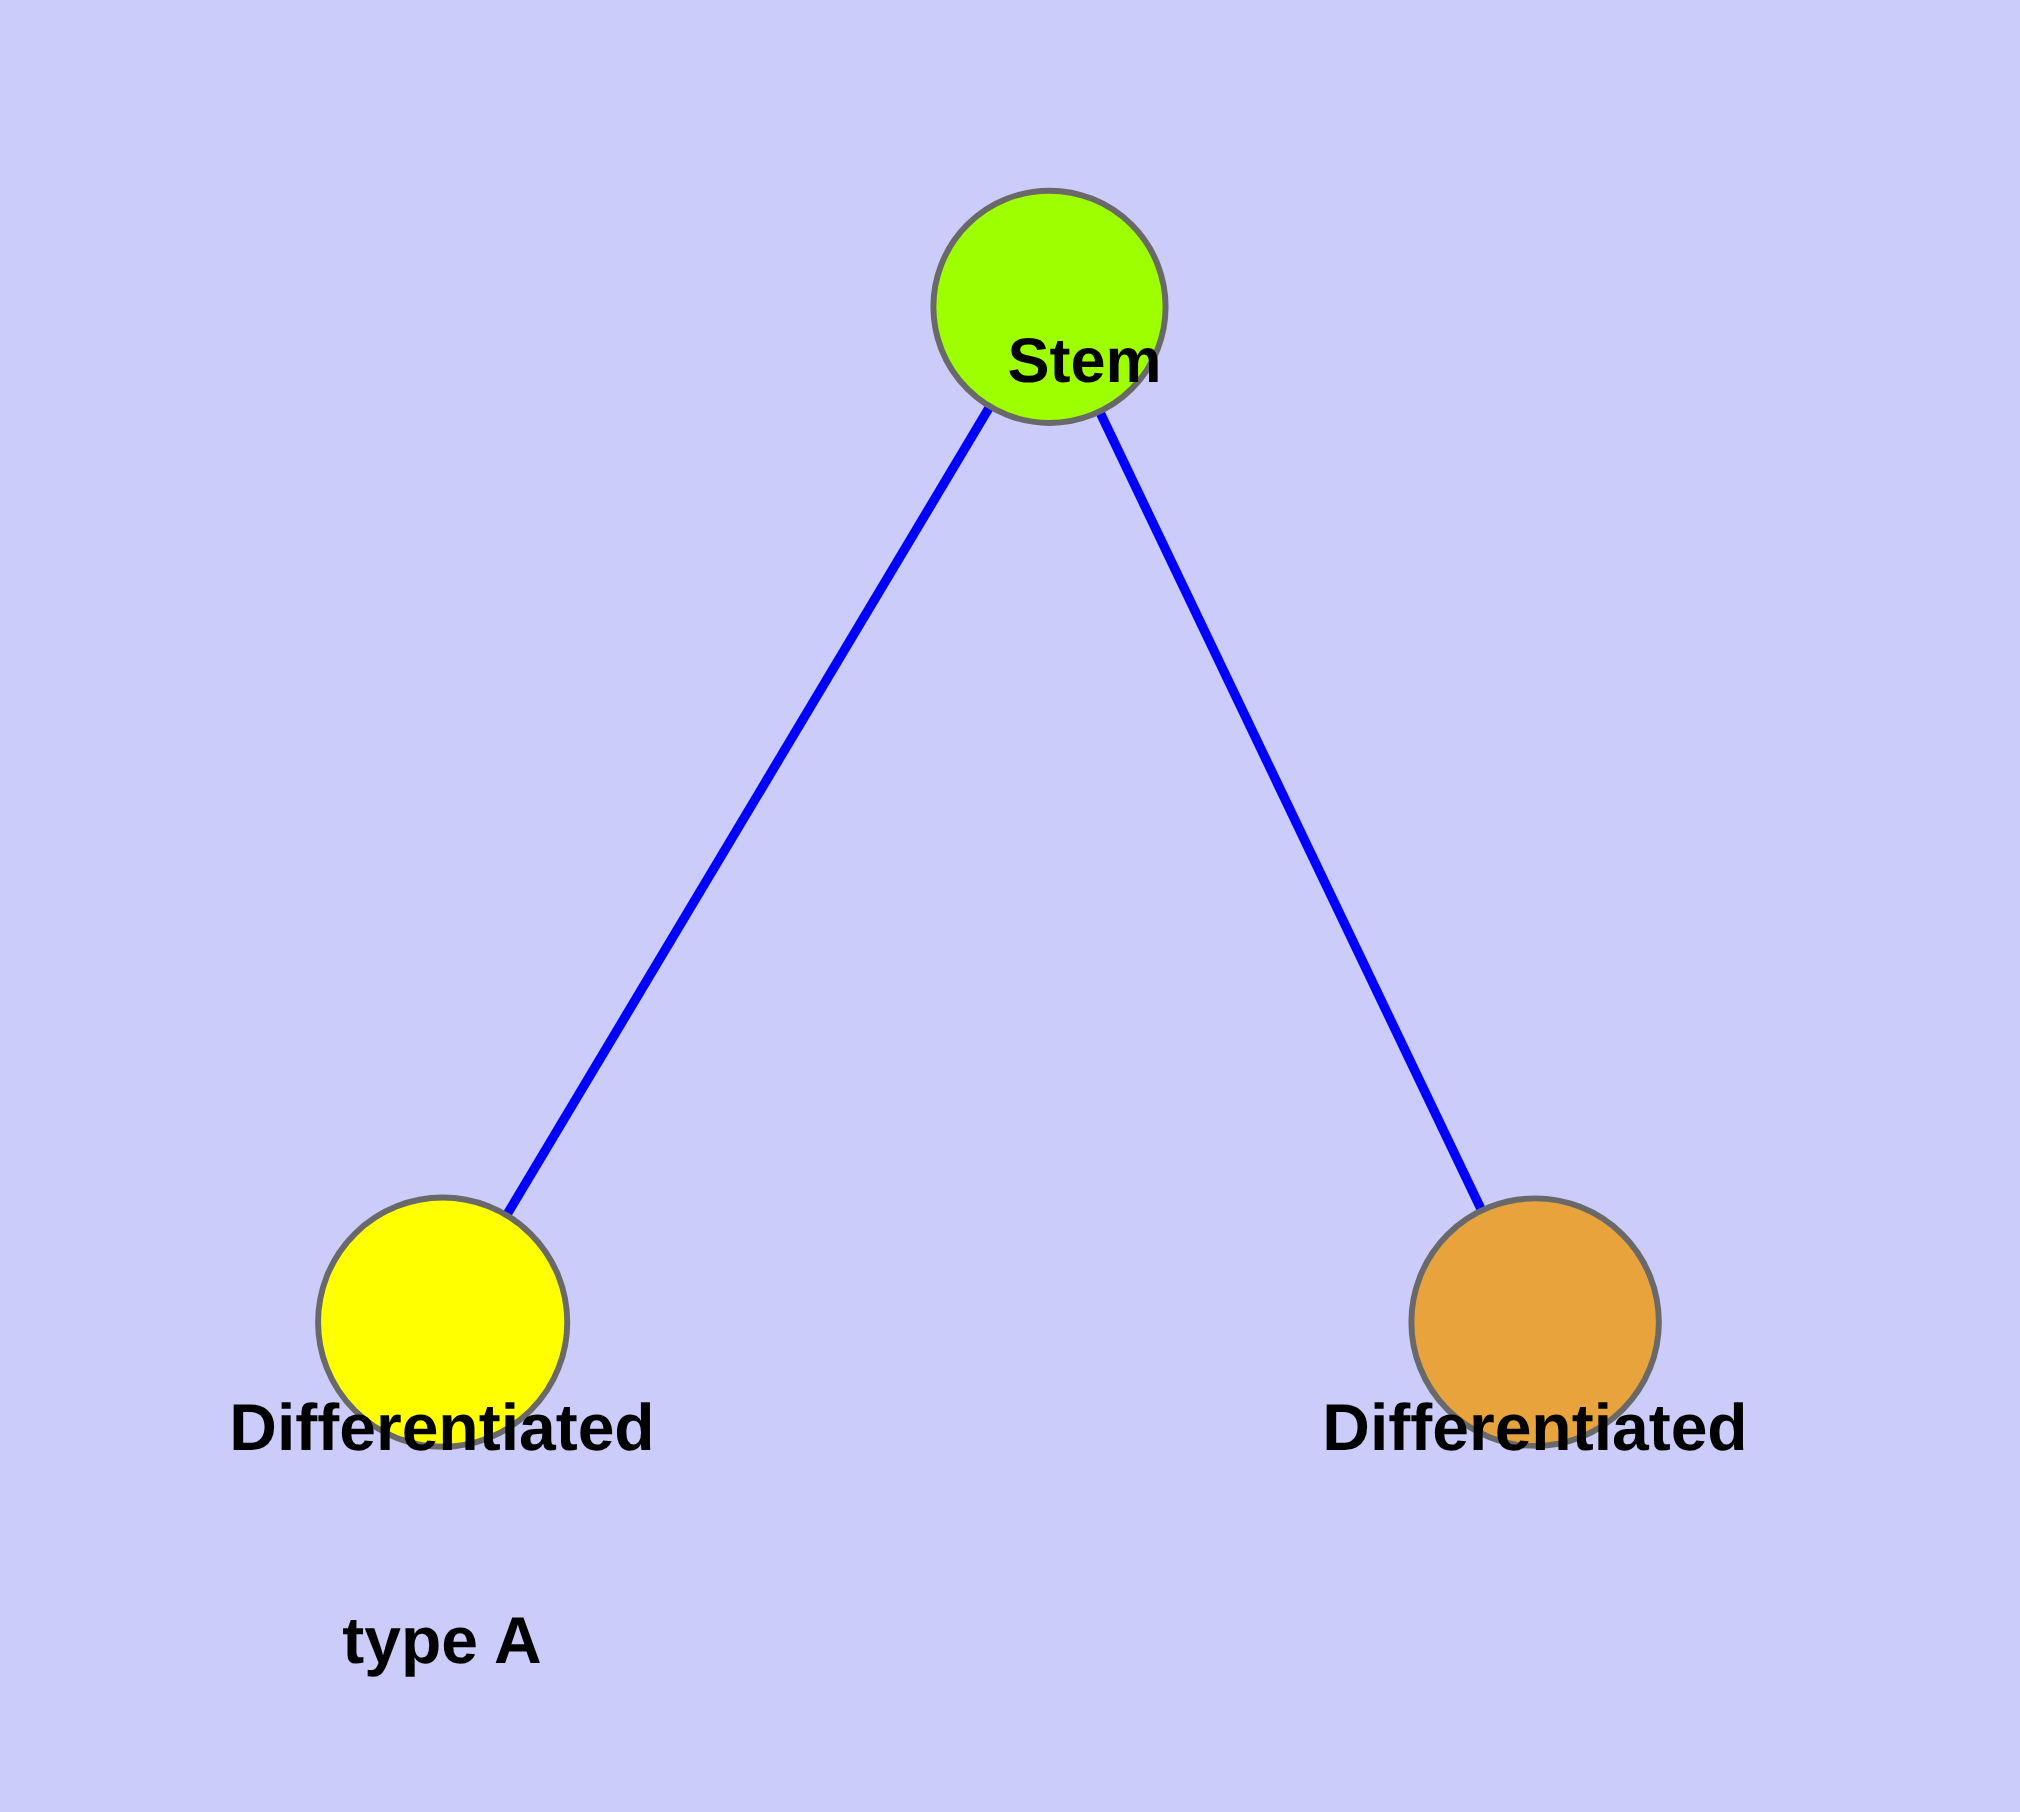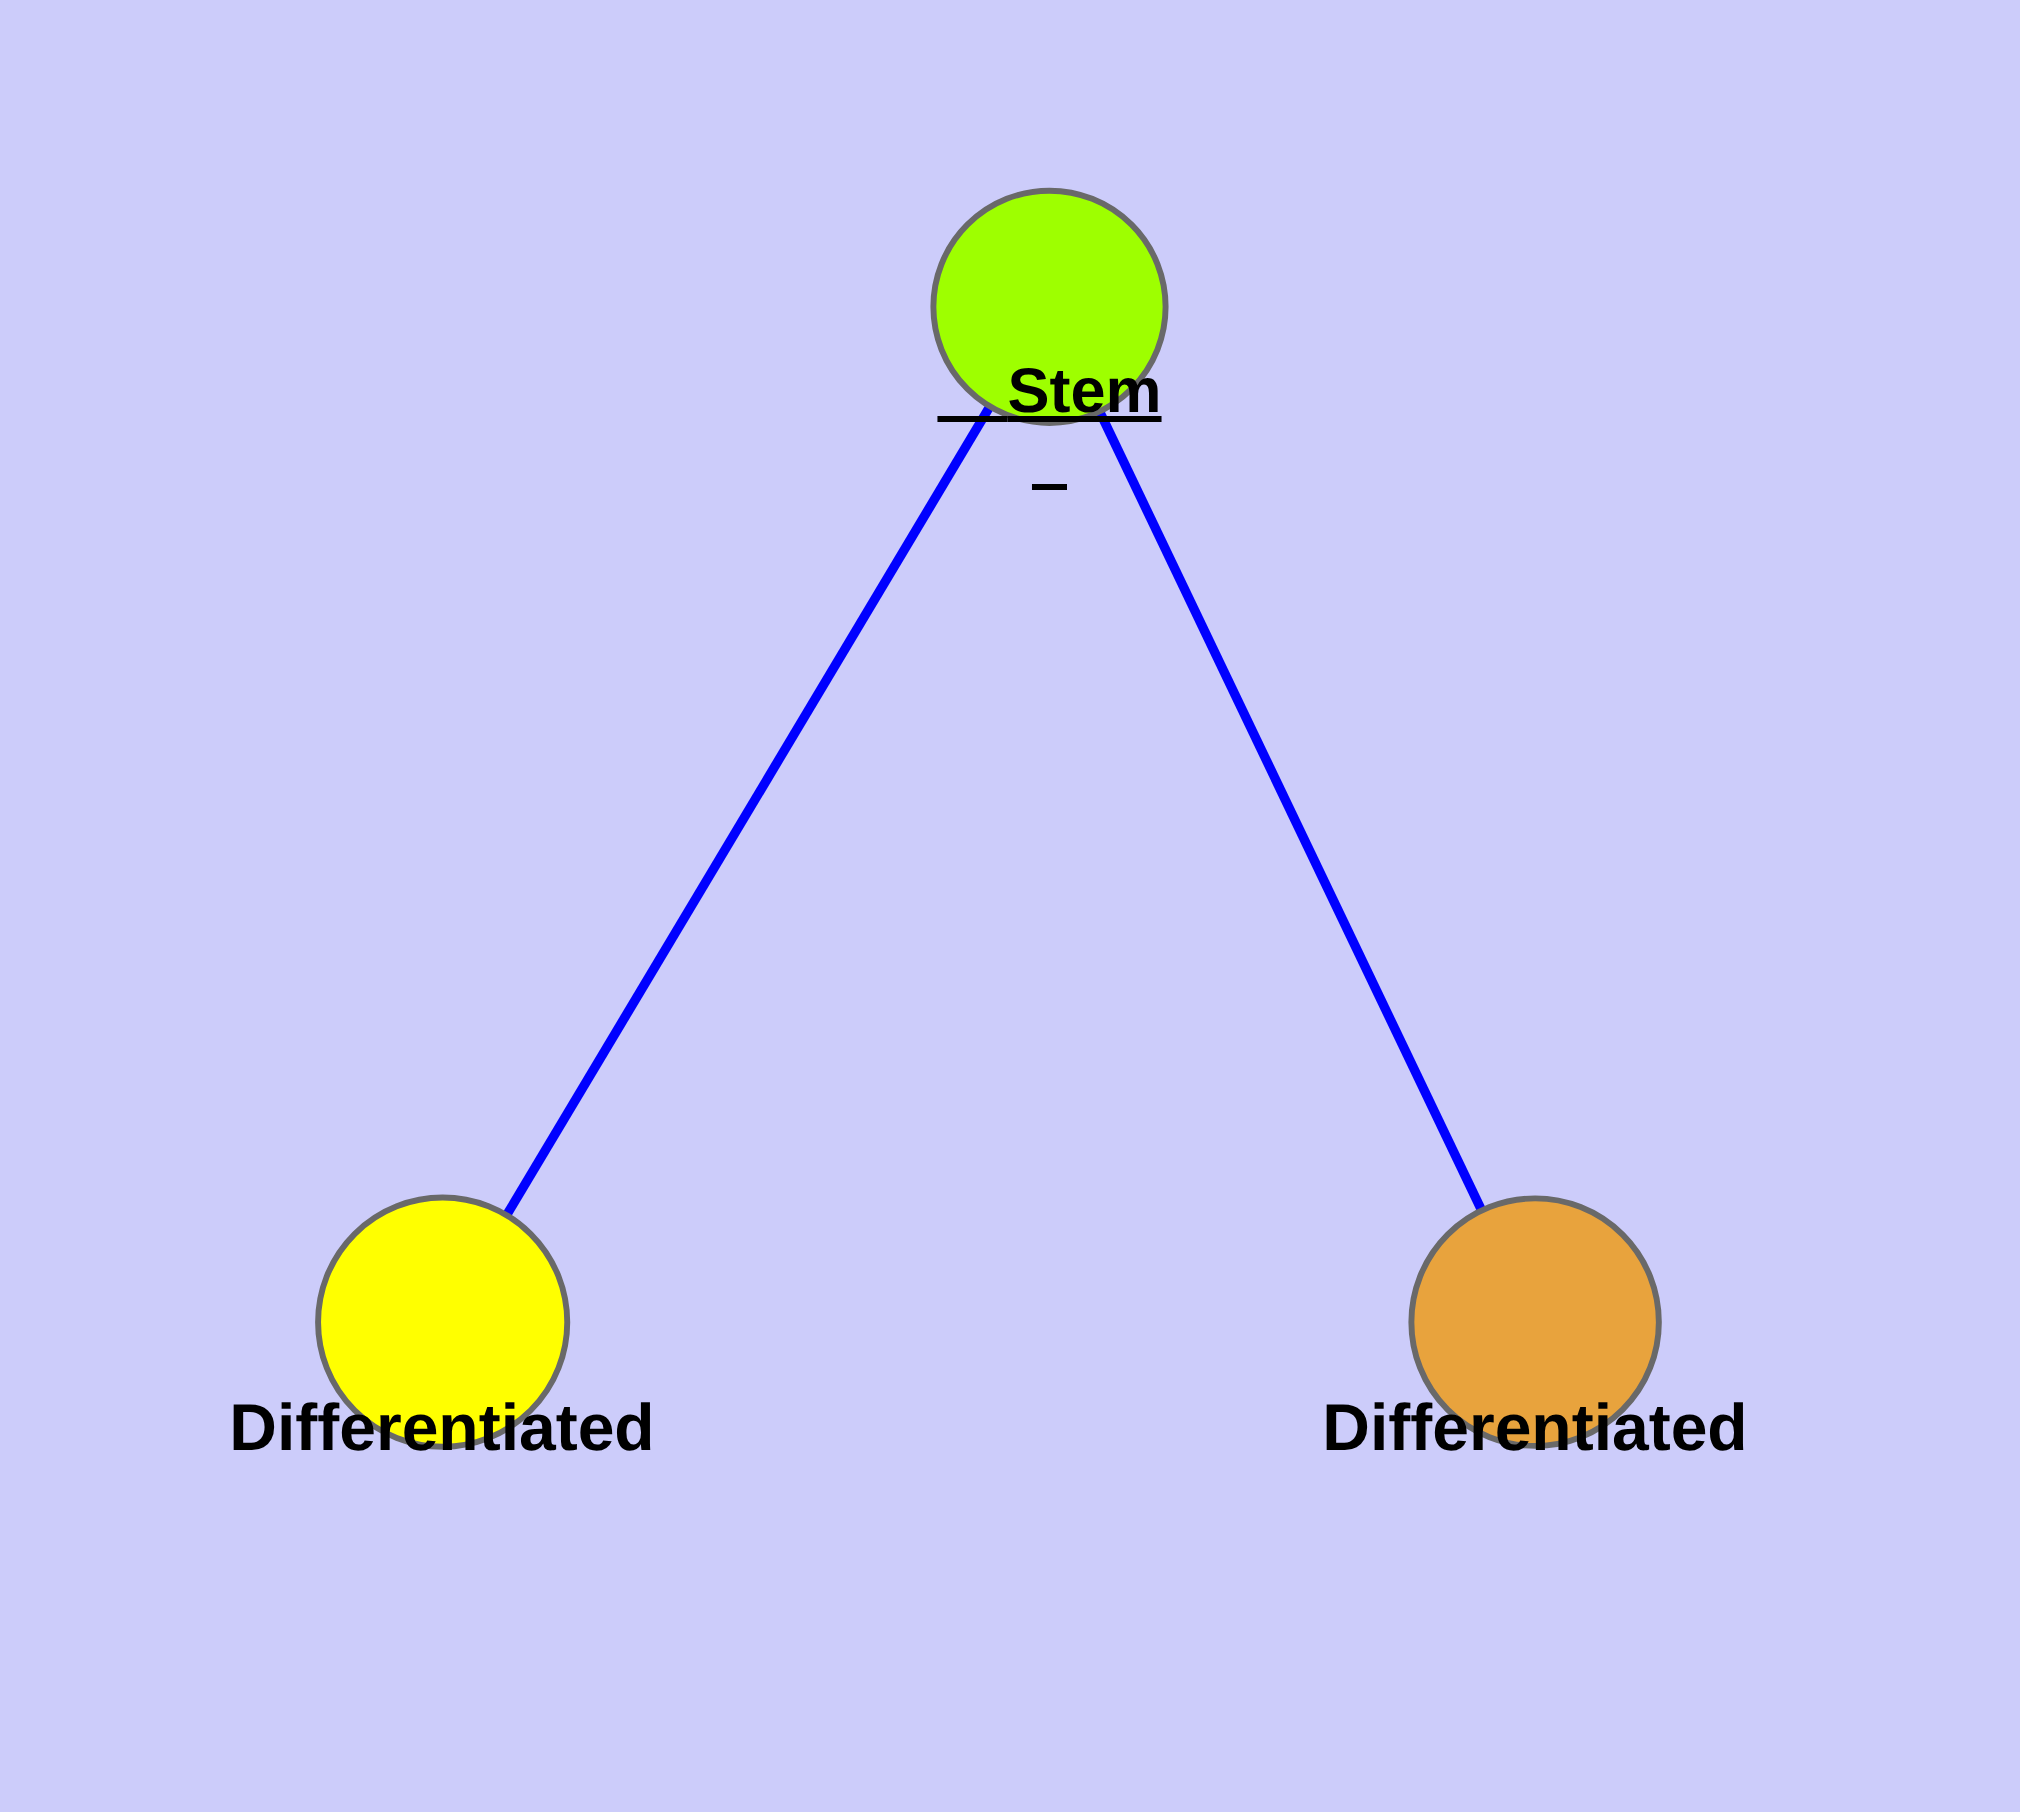--- a/index.html
+++ b/index.html
@@ -35,23 +35,22 @@
     color: #000000;
     font-weight: bold;
     line-height: 1.08;
     white-space: pre;
     pointer-events: none;
     text-rendering: geometricPrecision;
   }
   #label-stem {
     font-size: 63px;
     left: 795px;
-    top: 289px;
+    top: 259px;
     width: 509px;
-    text-decoration: underline;
   }
   #label-diff-a {
     font-size: 66px;
     left: 103px;
     top: 1249px;
     width: 678px;
   }
   #label-diff-b {
     font-size: 66px;
     left: 1196px;
@@ -77,20 +76,21 @@
         <circle cx="1811" cy="1560" r="146" fill="#e8a33d" stroke="#696969" stroke-width="7"></circle>
       </g>
   </svg>
 
   <div class="node-label" id="label-stem">
     <span>Stem</span>
   </div>
 
   <div class="node-label" id="label-diff-a">
     <div>Differentiated</div>
+    <div>type A</div>
   </div>
 
   <div class="node-label" id="label-diff-b">
     <div>Differentiated</div>
   </div>
 
 </div>
 
 
 </body></html>

